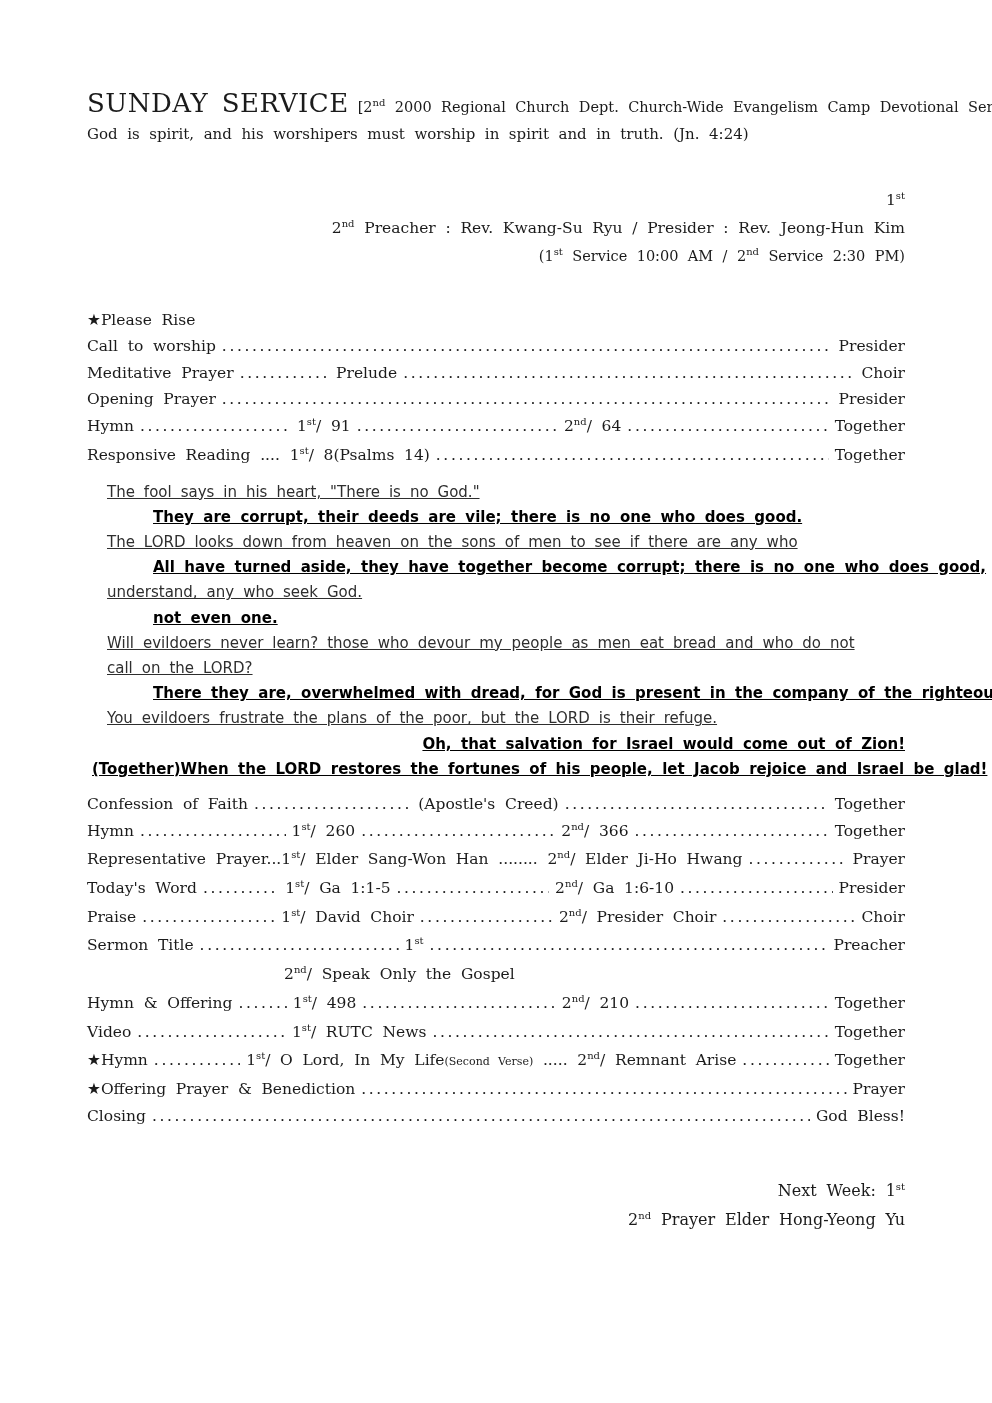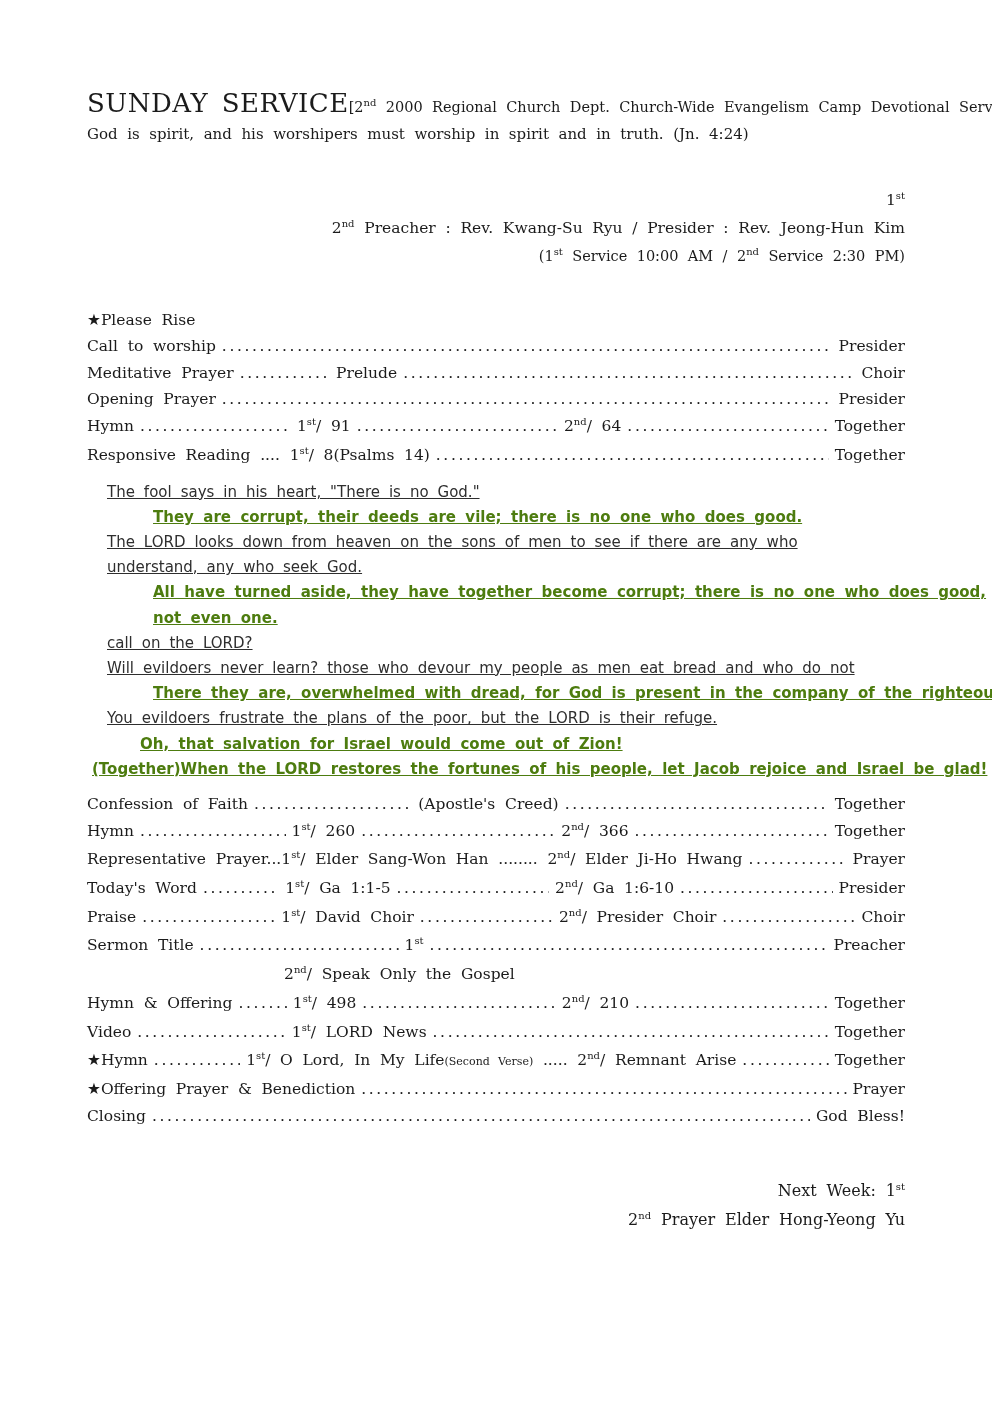--- a/index.html
+++ b/index.html
@@ -6,21 +6,21 @@
   .page {
     width: 992px; height: 1403px; box-sizing: border-box;
     padding: 88px 87px 0 87px;
     background: #ffffff; color: #1b1b1b;
     font-family: "DejaVu Serif", "Liberation Serif", serif;
     word-spacing: 0.30em;
     overflow: hidden;
   }
 
   
-  .title-line { display: flex; align-items: baseline; white-space: nowrap; }
+  .title-line { display: flex; align-items: baseline; gap: 9px; white-space: nowrap; }
   .title { font-size: 26px; font-weight: 500; letter-spacing: 0.5px; }
   .bracket { font-size: 14.5px; }
   .bracket .txt { white-space: pre; }
   .verse { font-size: 15px; margin-top: 7px; }
 
   
   .line { display: flex; align-items: baseline; line-height: 26.7px; }
   .line .txt { white-space: pre; }
   .ord { font-size: 10px; position: relative; top: -6px; white-space: pre; }
   .sm { font-size: 11px; }
@@ -40,24 +40,24 @@
   .svc { font-size: 15.5px; }
   .svc .line.continuation { padding-left: 197px; }
 
   
   .psalm {
     margin-top: 9px;
     font-family: "DejaVu Sans", "Liberation Sans", sans-serif;
     font-size: 15px; word-spacing: 0.28em; color: #2e2e2e;
   }
   .psalm-line { line-height: 25.2px; white-space: nowrap; text-decoration: underline; }
-  .psalm-line.bold { font-weight: 700; color: #4d7c0f; }
+  .psalm-line.bold { font-weight: 700; color: #000000; }
   .ind-a { padding-left: 20px; }
   .ind-b { padding-left: 66px; }
-  .ind-c { padding-left: 53px; }
+  .ind-c { padding-left: 53px; text-align: right; }
   .ind-d { padding-left: 5px; }
 
   .svc2 { margin-top: 9px; }
 
   
   .next-week { margin-top: 49px; font-size: 16px; }
   .next-week .line { justify-content: flex-end; line-height: 26.5px; }
 </style>
 </head>
 <body>
@@ -130,25 +130,25 @@
         <span class="txt">/ 8(Psalms 14)</span>
         <span class="dots" style="flex-grow: 9;">............................................................................................................................................................................................................................</span>
         <span class="txt">Together</span>
       </div>
     </section>
 
   <section class="psalm">
       <div class="psalm-line ind-a">The fool says in his heart, "There is no God."</div>
       <div class="psalm-line ind-b bold">They are corrupt, their deeds are vile; there is no one who does good.</div>
       <div class="psalm-line ind-a">The LORD looks down from heaven on the sons of men to see if there are any who</div>
+      <div class="psalm-line ind-b bold">All have turned aside, they have together become corrupt; there is no one who does good,</div>
       <div class="psalm-line ind-a">understand, any who seek God.</div>
-      <div class="psalm-line ind-b bold">All have turned aside, they have together become corrupt; there is no one who does good,</div>
       <div class="psalm-line ind-b bold">not even one.</div>
+      <div class="psalm-line ind-a">Will evildoers never learn? those who devour my people as men eat bread and who do not</div>
       <div class="psalm-line ind-a">call on the LORD?</div>
-      <div class="psalm-line ind-a">Will evildoers never learn? those who devour my people as men eat bread and who do not</div>
       <div class="psalm-line ind-b bold">There they are, overwhelmed with dread, for God is present in the company of the righteous.</div>
       <div class="psalm-line ind-a">You evildoers frustrate the plans of the poor, but the LORD is their refuge.</div>
       <div class="psalm-line ind-c bold">Oh, that salvation for Israel would come out of Zion!</div>
       <div class="psalm-line ind-d bold">(Together)When the LORD restores the fortunes of his people, let Jacob rejoice and Israel be glad!</div>
     </section>
 
   <section class="svc svc2">
       <div class="line">
         <span class="txt">Confession of Faith</span>
         <span class="dots" style="flex-grow: 3;">............................................................................................................................................................................................................................</span>
@@ -229,21 +229,21 @@
         <span class="ord">nd</span>
         <span class="txt">/ 210</span>
         <span class="dots" style="flex-grow: 4;">............................................................................................................................................................................................................................</span>
         <span class="txt">Together</span>
       </div>
       <div class="line">
         <span class="txt">Video</span>
         <span class="dots" style="flex-grow: 3;">............................................................................................................................................................................................................................</span>
         <span class="txt">1</span>
         <span class="ord">st</span>
-        <span class="txt">/ LORD News</span>
+        <span class="txt">/ RUTC News</span>
         <span class="dots" style="flex-grow: 8;">............................................................................................................................................................................................................................</span>
         <span class="txt">Together</span>
       </div>
       <div class="line">
         <span class="txt">★Hymn</span>
         <span class="dots" style="flex-grow: 2;">............................................................................................................................................................................................................................</span>
         <span class="txt">1</span>
         <span class="ord">st</span>
         <span class="txt">/ O Lord, In My Life</span>
         <span class="txt sm">(Second Verse)</span>

